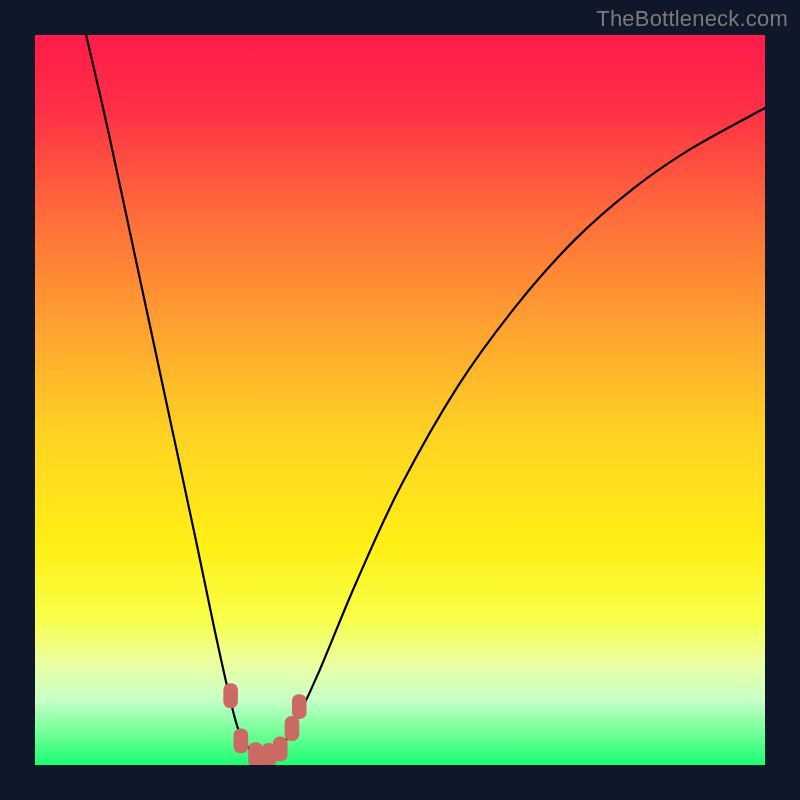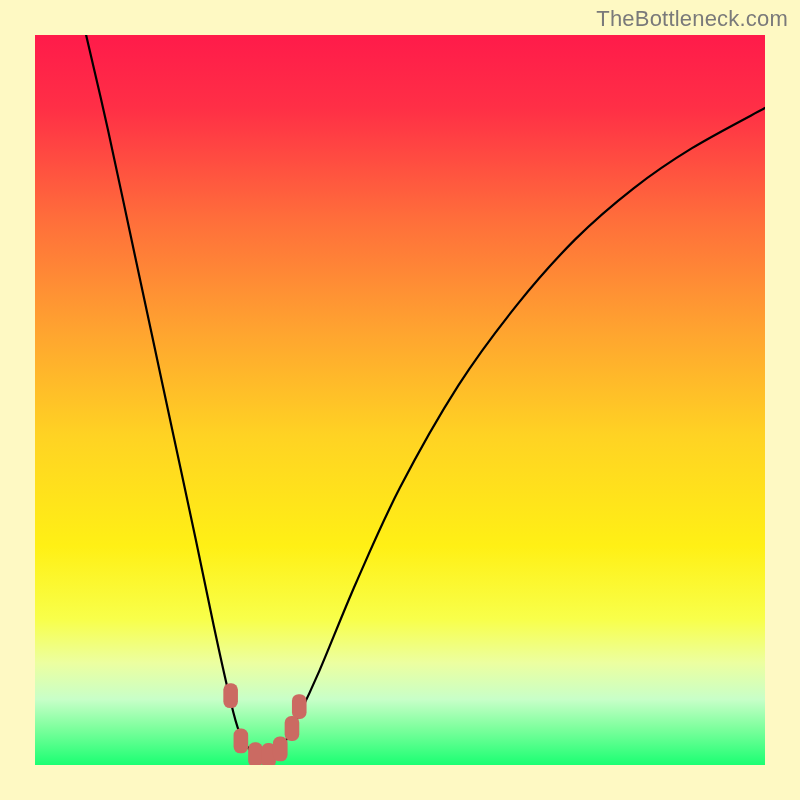--- a/index.html
+++ b/index.html
@@ -10,21 +10,21 @@
     background: #000;
     overflow: hidden;
     font-family: Arial, Helvetica, sans-serif;
   }
   .frame {
     position: absolute;
     left: 0;
     top: 0;
     width: 800px;
     height: 800px;
-    background: #fef9c3;
+    background: #0f172a;
   }
   .plot {
     position: absolute;
     left: 35px;
     top: 35px;
     width: 730px;
     height: 730px;
     overflow: hidden;
   }
   .source {

